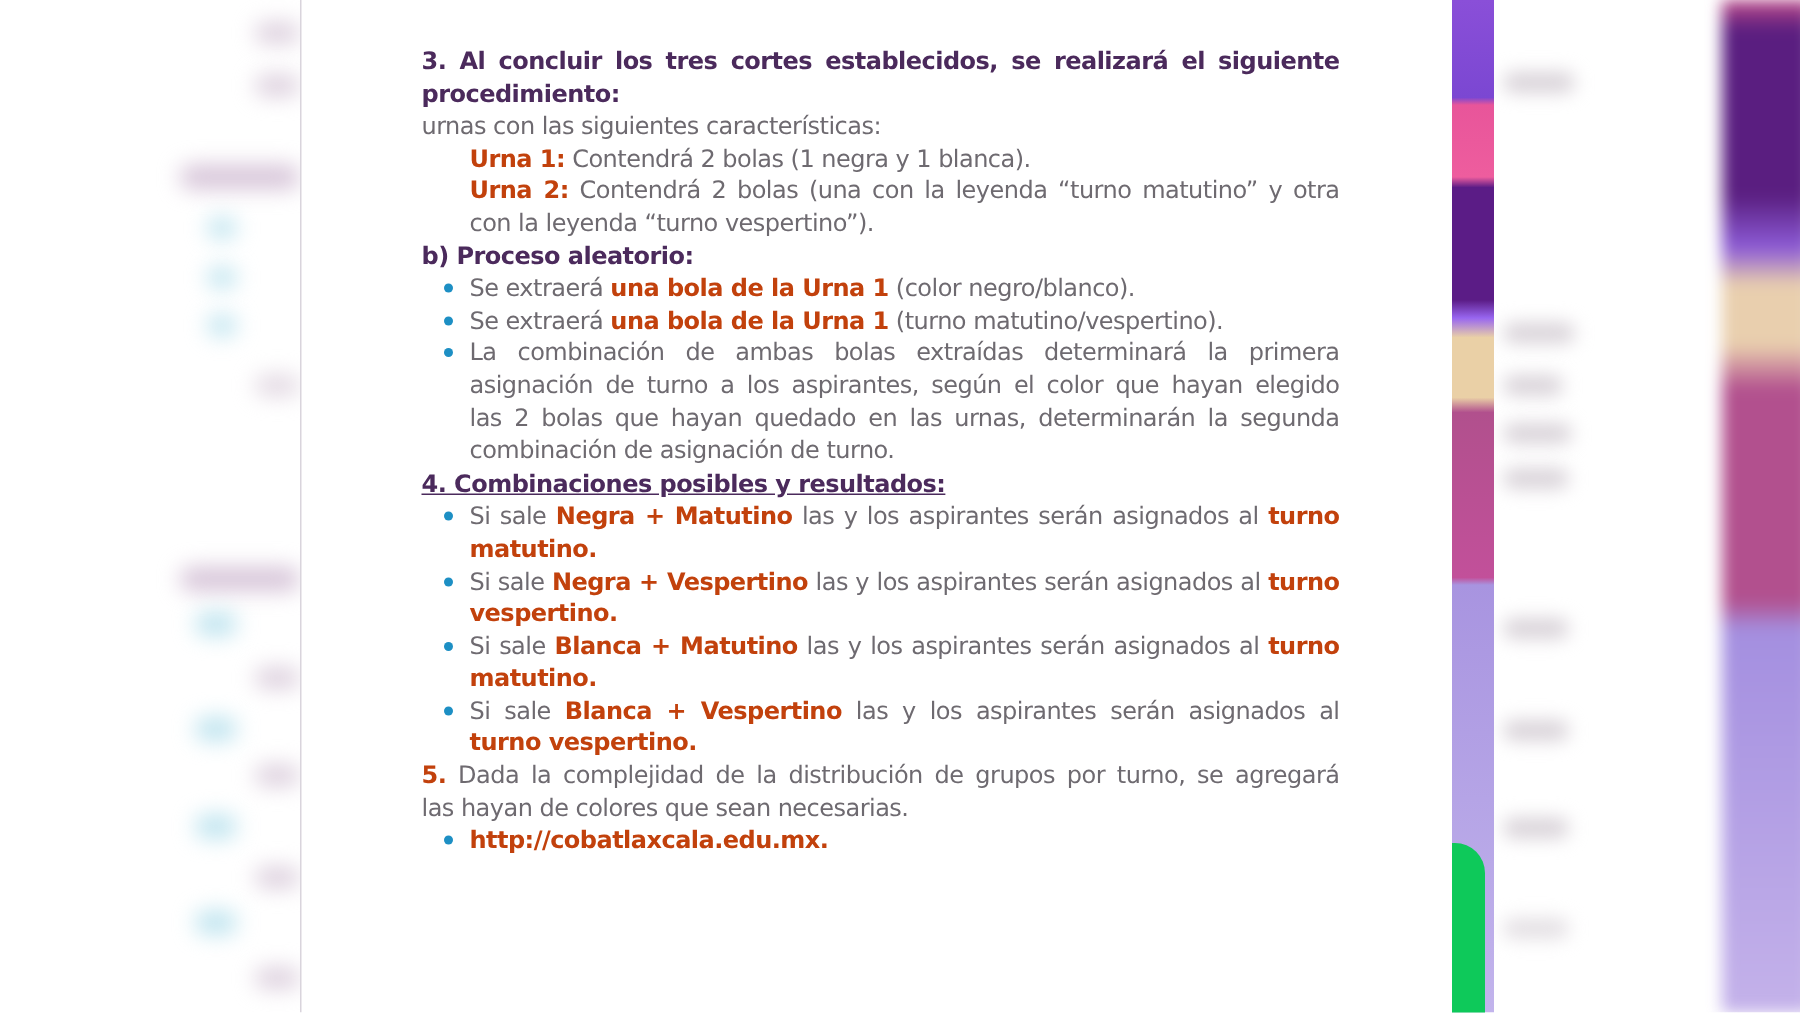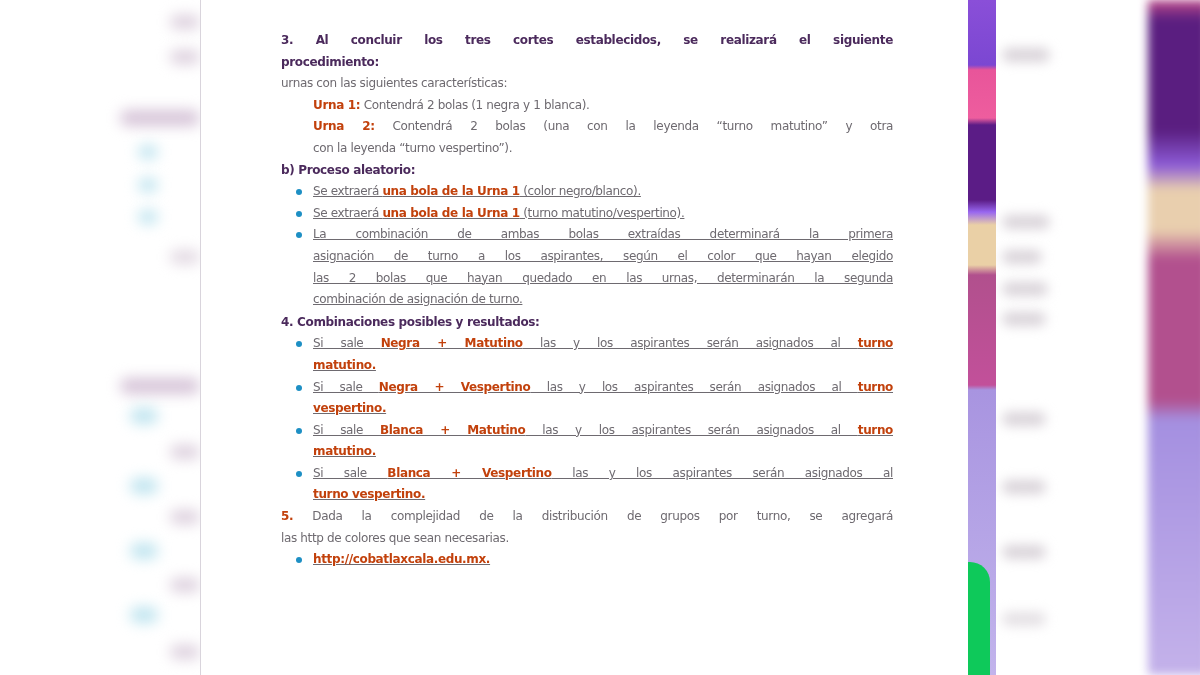--- a/index.html
+++ b/index.html
@@ -34,29 +34,29 @@
     position:absolute; left:0; top:562px; width:22px; height:120px;
     background:#0ec95a; border-top-right-radius:20px;
   }
   .doc {
     position:absolute; left:200px; top:0; width:768px; height:675px;
     background:#ffffff;
     border-left:1px solid #d9d4dc;
   }
   .content {
     position:absolute; left:80px; top:30px; width:612px;
-    font-size:12px; line-height:21.6px; color:#6e6a70;
+    font-size:16px; line-height:21.6px; color:#6e6a70;
     letter-spacing:-0.35px;
   }
   .content p { margin:0; }
   .justify { text-align:justify; text-align-last:justify; }
   .b { color:#c2410c; font-weight:bold; }
   .h { color:#4b2a5c; font-weight:bold; }
   .indent { padding-left:32px; }
-  ul { list-style:none; margin:0; padding:0;text-decoration:underline; }
+  ul { list-style:none; margin:0; padding:0; }
   li { position:relative; padding-left:32px; }
   li .bullet {
     position:absolute; left:15px; top:8px; width:6px; height:6px; border-radius:50%;
     background:#1d8fc4;
   }
 </style>
 </head>
 <body>
 
 <div class="bg-left">
@@ -95,21 +95,21 @@
       <li><span class="bullet"></span><span>Se extraerá </span><span class="b">una bola de la Urna 1</span><span> (turno matutino/vespertino).</span></li>
       <li>
           <span class="bullet"></span>
         <div class="justify">La combinación de ambas bolas extraídas determinará la primera</div>
         <div class="justify">asignación de turno a los aspirantes, según el color que hayan elegido</div>
         <div class="justify">las 2 bolas que hayan quedado en las urnas, determinarán la segunda</div>
         <div>combinación de asignación de turno.</div>
       </li>
     </ul>
 
-    <p class="h" style="margin-top:1px;">4. Combinaciones posibles y resultados:</p>
+    <p class="h" style="margin-top:1px;text-decoration:underline;">4. Combinaciones posibles y resultados:</p>
     <ul>
       <li>
           <span class="bullet"></span>
         <div class="justify"><span>Si sale </span><span class="b">Negra + Matutino</span><span> las y los aspirantes serán asignados al </span><span class="b">turno</span></div>
         <div class="b">matutino.</div>
       </li>
       <li>
           <span class="bullet"></span>
         <div class="justify"><span>Si sale </span><span class="b">Negra + Vespertino</span><span> las y los aspirantes serán asignados al </span><span class="b">turno</span></div>
         <div class="b">vespertino.</div>
@@ -120,21 +120,21 @@
         <div class="b">matutino.</div>
       </li>
       <li>
           <span class="bullet"></span>
         <div class="justify"><span>Si sale </span><span class="b">Blanca + Vespertino</span><span> las y los aspirantes serán asignados al</span></div>
         <div class="b">turno vespertino.</div>
       </li>
     </ul>
 
     <p class="justify"><span class="b">5.</span><span> Dada la complejidad de la distribución de grupos por turno, se agregará</span></p>
-    <p>las http de colores que sean necesarias.</p>
+    <p>las hayan de colores que sean necesarias.</p>
 
     <ul>
       <li>
           <span class="bullet"></span>
         <div class="b">http://cobatlaxcala.edu.mx.</div>
       </li>
     </ul>
   </div>
 </div>
 

